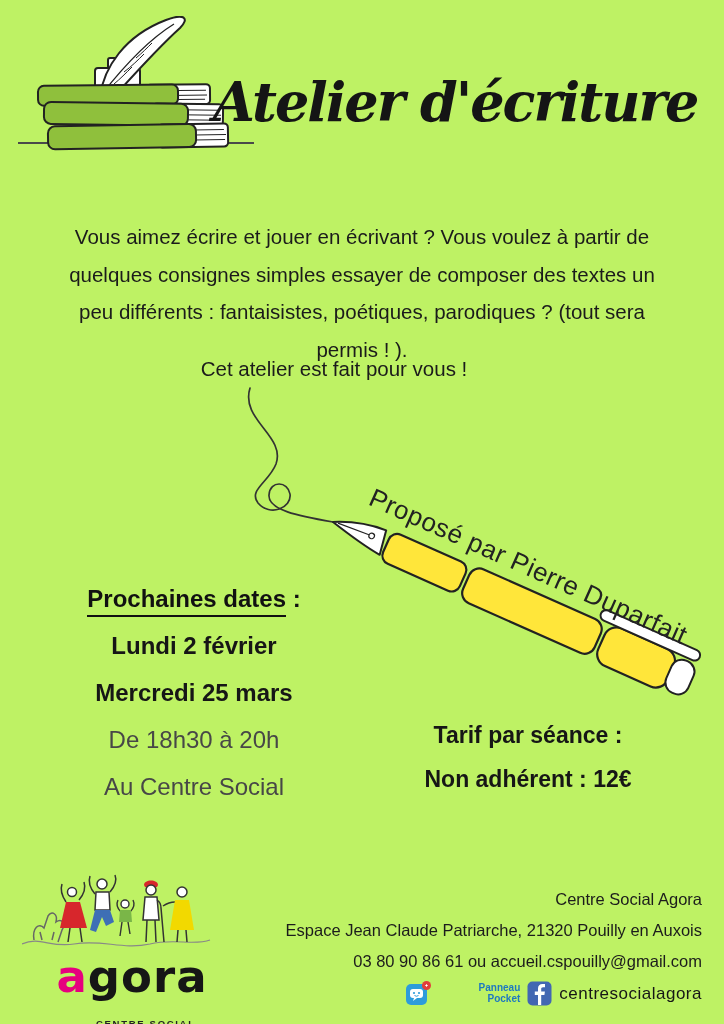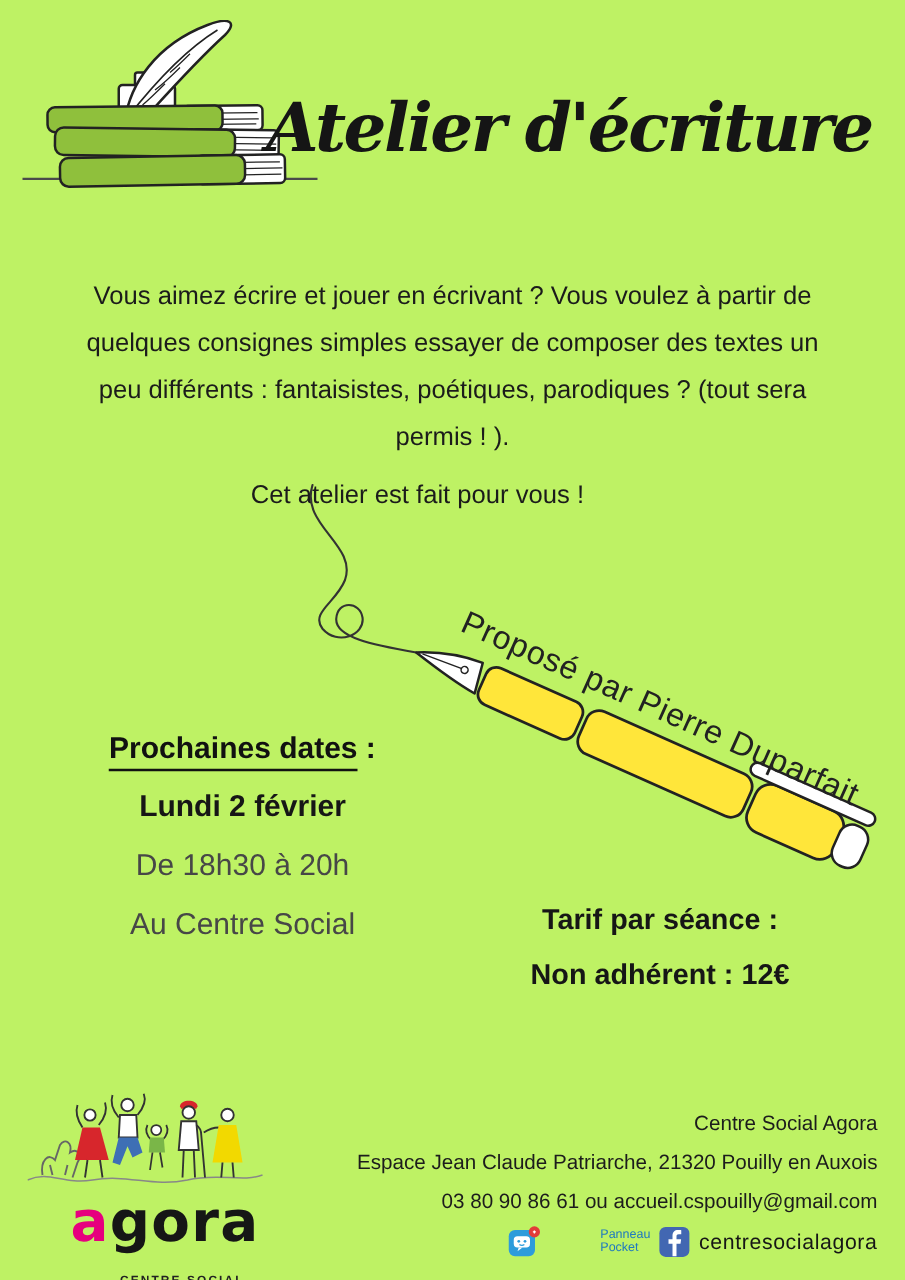--- a/index.html
+++ b/index.html
@@ -15,21 +15,21 @@
   .page-title {
     position: absolute; left: 213px; top: 70px;
     font-family: "DejaVu Serif", serif; font-style: italic; font-weight: bold;
     font-size: 54px; letter-spacing: -2px; white-space: nowrap; color: #151515;
   }
 
   
   .intro { position: absolute; left: 30px; right: 30px; top: 218px; text-align: center; }
   .intro-line { font-size: 20.5px; line-height: 37.5px; color: #1b1b1b; }
   .tagline {
-    position: absolute; left: 0; width: 668px; top: 384px; text-align: center;
+    position: absolute; left: 0; width: 668px; top: 357px; text-align: center;
     font-size: 20.5px; color: #1b1b1b;
   }
 
   
   .pen-svg { position: absolute; left: 0; top: 370px; }
   .pen-text { font-family: "Liberation Sans", sans-serif; font-size: 26px; letter-spacing: 0.5px; fill: #222; }
 
   
   .dates { position: absolute; left: 28px; top: 585px; width: 332px; text-align: center; }
   .dates-heading { font-size: 24px; font-weight: bold; line-height: 28px; margin-bottom: 19px; color: #111; }
@@ -44,21 +44,21 @@
 
   
   .logo { position: absolute; left: 22px; top: 872px; width: 200px; }
   .brand { font-family: "DejaVu Sans", sans-serif; font-weight: bold; font-size: 45px; line-height: 42px; letter-spacing: 1px; color: #161616; margin-left: 20px; text-align: center; }
   .brand .pink { color: #E6007E; }
   .logo-sub { font-size: 9.5px; font-weight: bold; letter-spacing: 1.7px; color: #222; margin-left: 74px; margin-top: 20px; }
 
   .contact { position: absolute; right: 22px; top: 884px; text-align: right; }
   .contact-line { font-size: 16.5px; line-height: 31px; color: #1c1c1c; }
   .badges { display: flex; justify-content: flex-end; align-items: center; gap: 7px; margin-top: 3px; }
-  .pp-text { text-align: left; font-size: 10px; line-height: 10.5px; font-weight: normal; color: #1E79C0; margin-left: 40px; }
+  .pp-text { text-align: right; font-size: 10px; line-height: 10.5px; font-weight: bold; color: #1E79C0; margin-left: 40px; }
   .fb-handle { font-size: 17px; letter-spacing: 0.5px; color: #161616; }
 </style>
 </head>
 <body>
 
 <div class="page">
 
   <svg class="books-svg" width="252" height="158" viewBox="0 0 252 158">
 
     <path d="M10,127 H246" stroke="#4a4a4a" stroke-width="1.8" fill="none"></path>
@@ -122,20 +122,21 @@
       <rect x="368" y="-17" width="24" height="35" rx="11" fill="#ffffff" stroke="#222" stroke-width="2"></rect>
       <rect x="282" y="-31" width="108" height="11" rx="5.5" fill="#ffffff" stroke="#222" stroke-width="2"></rect>
 
       <text class="pen-text" x="24" y="-30">Proposé par Pierre Duparfait</text>
     </g>
   </svg>
 
   <section class="dates">
     <div class="dates-heading"><span class="u">Prochaines dates</span><span> :</span></div>
     <div class="date-line bold">Lundi 2 février</div>
+    <div class="date-line bold">Mercredi 25 mars</div>
     <div class="date-line light">De 18h30 à 20h</div>
     <div class="date-line light">Au Centre Social</div>
   </section>
 
   <section class="pricing">
     <div class="pricing-line">Tarif par séance :</div>
     <div class="pricing-line">Non adhérent : 12€</div>
   </section>
 
   <div class="logo">

